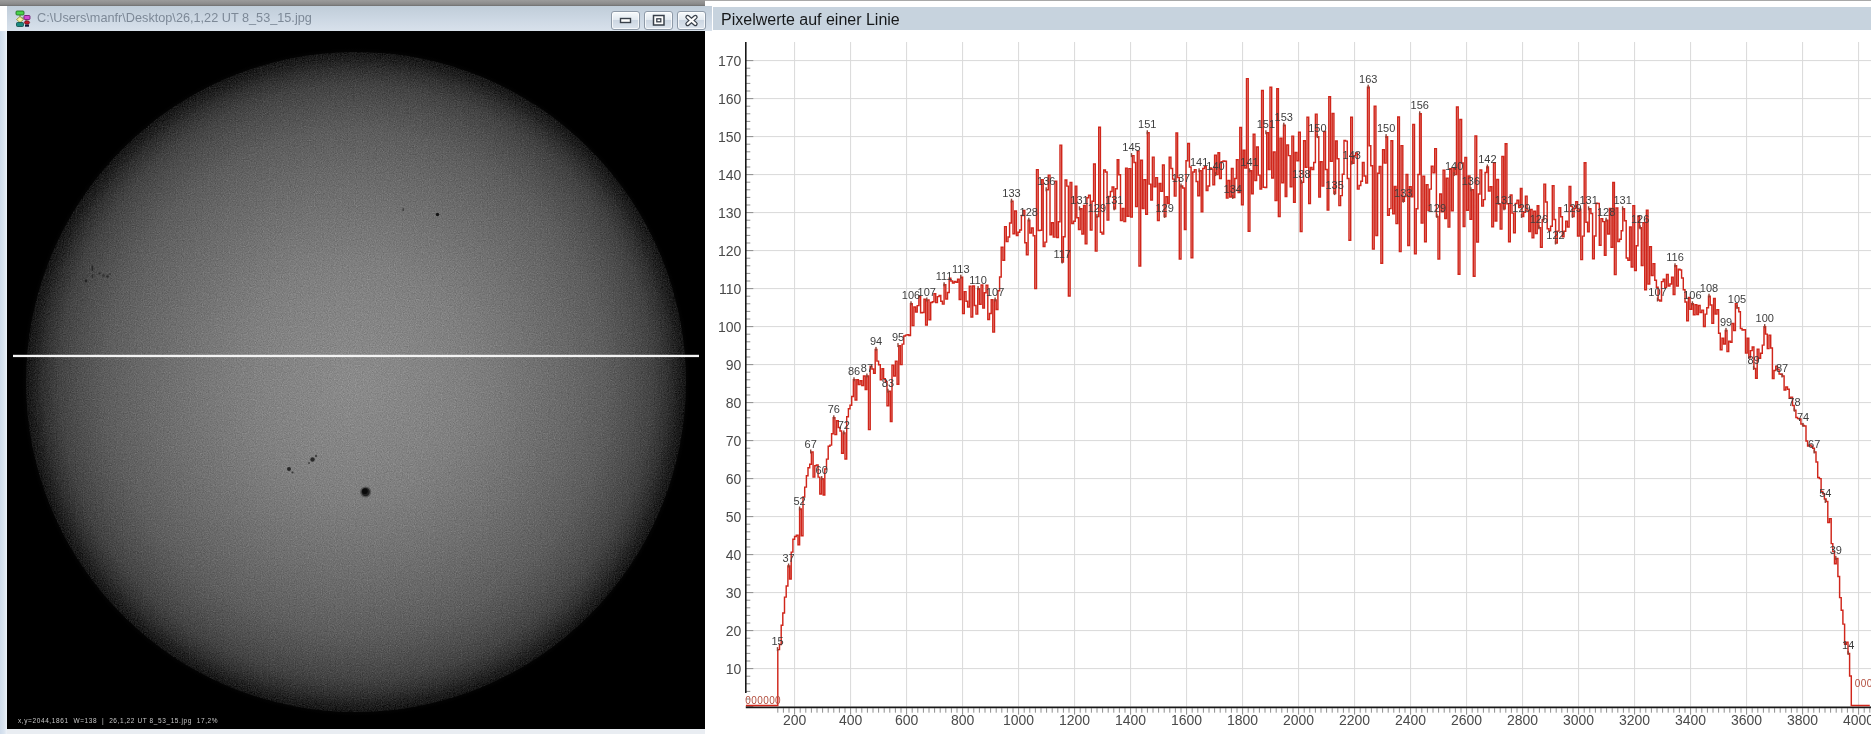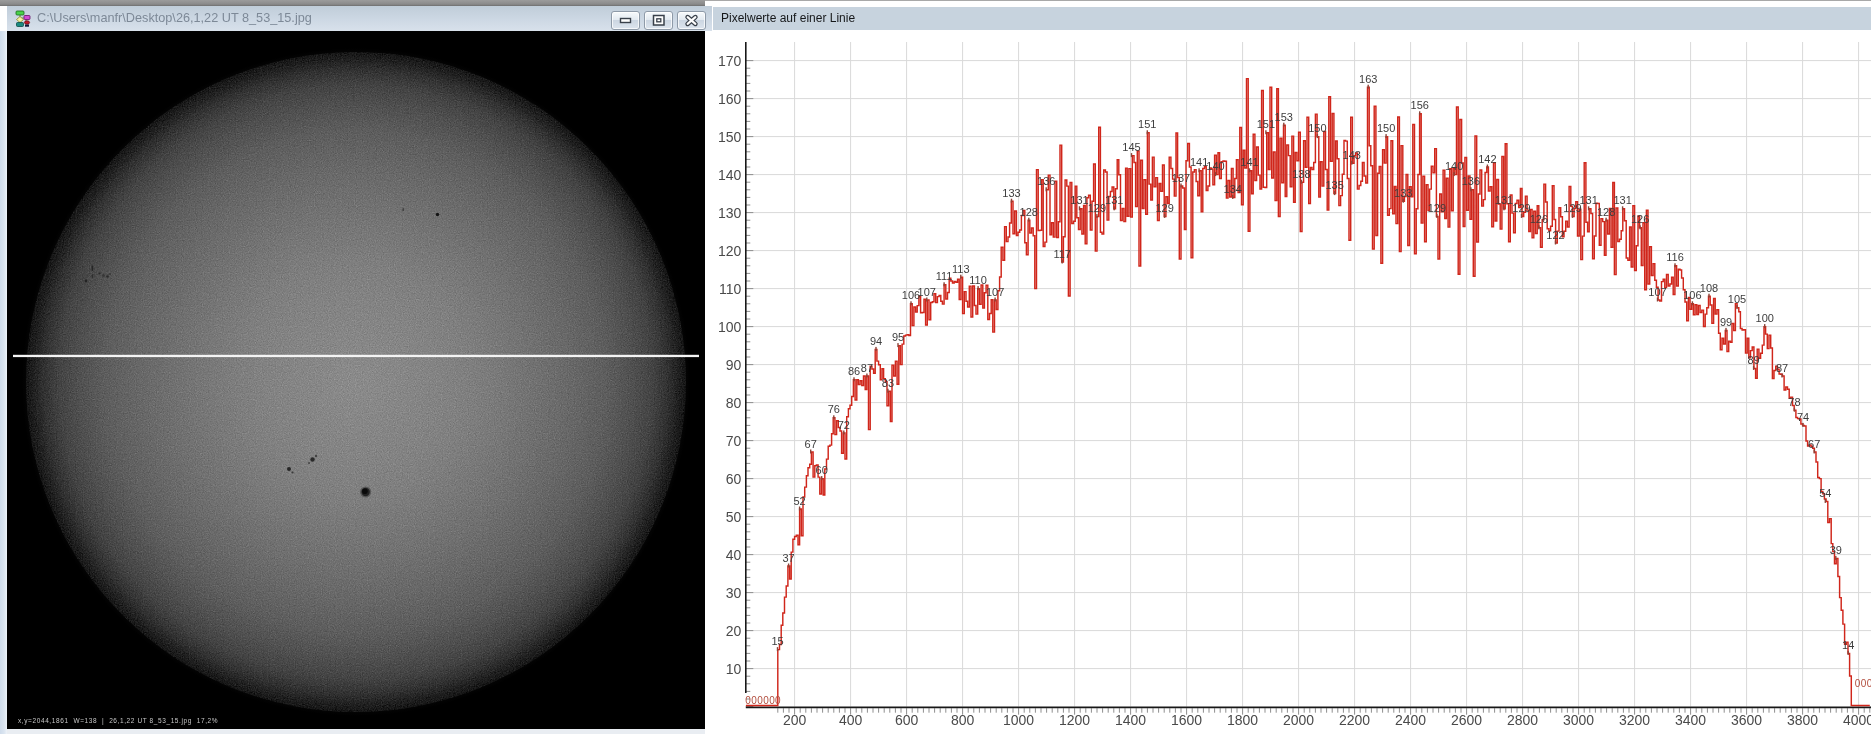--- a/index.html
+++ b/index.html
@@ -18,21 +18,21 @@
 .wbtn svg { position:absolute; left:-1px; top:-1px; }
 #lw .content { position:absolute; left:7px; top:31px; width:698px; height:698px; background:#000; }
 #lw .lborder { position:absolute; left:0; top:31px; width:7px; height:703px;
   background:linear-gradient(90deg,#cfdceb,#dbe5f0 60%,#eef3f9); }
 #lw .bstrip { position:absolute; left:7px; top:729px; width:698px; height:5px; background:#e9edf2; }
 #lw .status { position:absolute; left:11px; bottom:5px; font-size:6.5px; color:#c6c6c6;
   letter-spacing:0.6px; white-space:nowrap; }
 #rw { position:absolute; left:705px; top:0; width:1166px; height:734px; background:#fff; }
 #rw .topline { position:absolute; left:0; top:0; width:1166px; height:1px; background:#a8a8a8; }
 #rw .tbar { position:absolute; left:8px; top:7px; width:1158px; height:23px; background:#c7d3de; }
-#rw .ttext { position:absolute; left:8px; top:4px; font-size:12px; color:#16181a; }
+#rw .ttext { position:absolute; left:8px; top:4px; font-size:16px; color:#16181a; }
 #rw svg.chart { position:absolute; left:0; top:0; }
 </style></head>
 <body>
 <div id="rw">
   <svg class="chart" width="1166" height="734" font-family="Liberation Sans, sans-serif">
 <line x1="40.8" y1="668.6" x2="1166" y2="668.6" stroke="#d9d9d9" stroke-width="1"></line>
 <line x1="40.8" y1="630.6" x2="1166" y2="630.6" stroke="#d9d9d9" stroke-width="1"></line>
 <line x1="40.8" y1="592.6" x2="1166" y2="592.6" stroke="#d9d9d9" stroke-width="1"></line>
 <line x1="40.8" y1="554.6" x2="1166" y2="554.6" stroke="#d9d9d9" stroke-width="1"></line>
 <line x1="40.8" y1="516.6" x2="1166" y2="516.6" stroke="#d9d9d9" stroke-width="1"></line>

